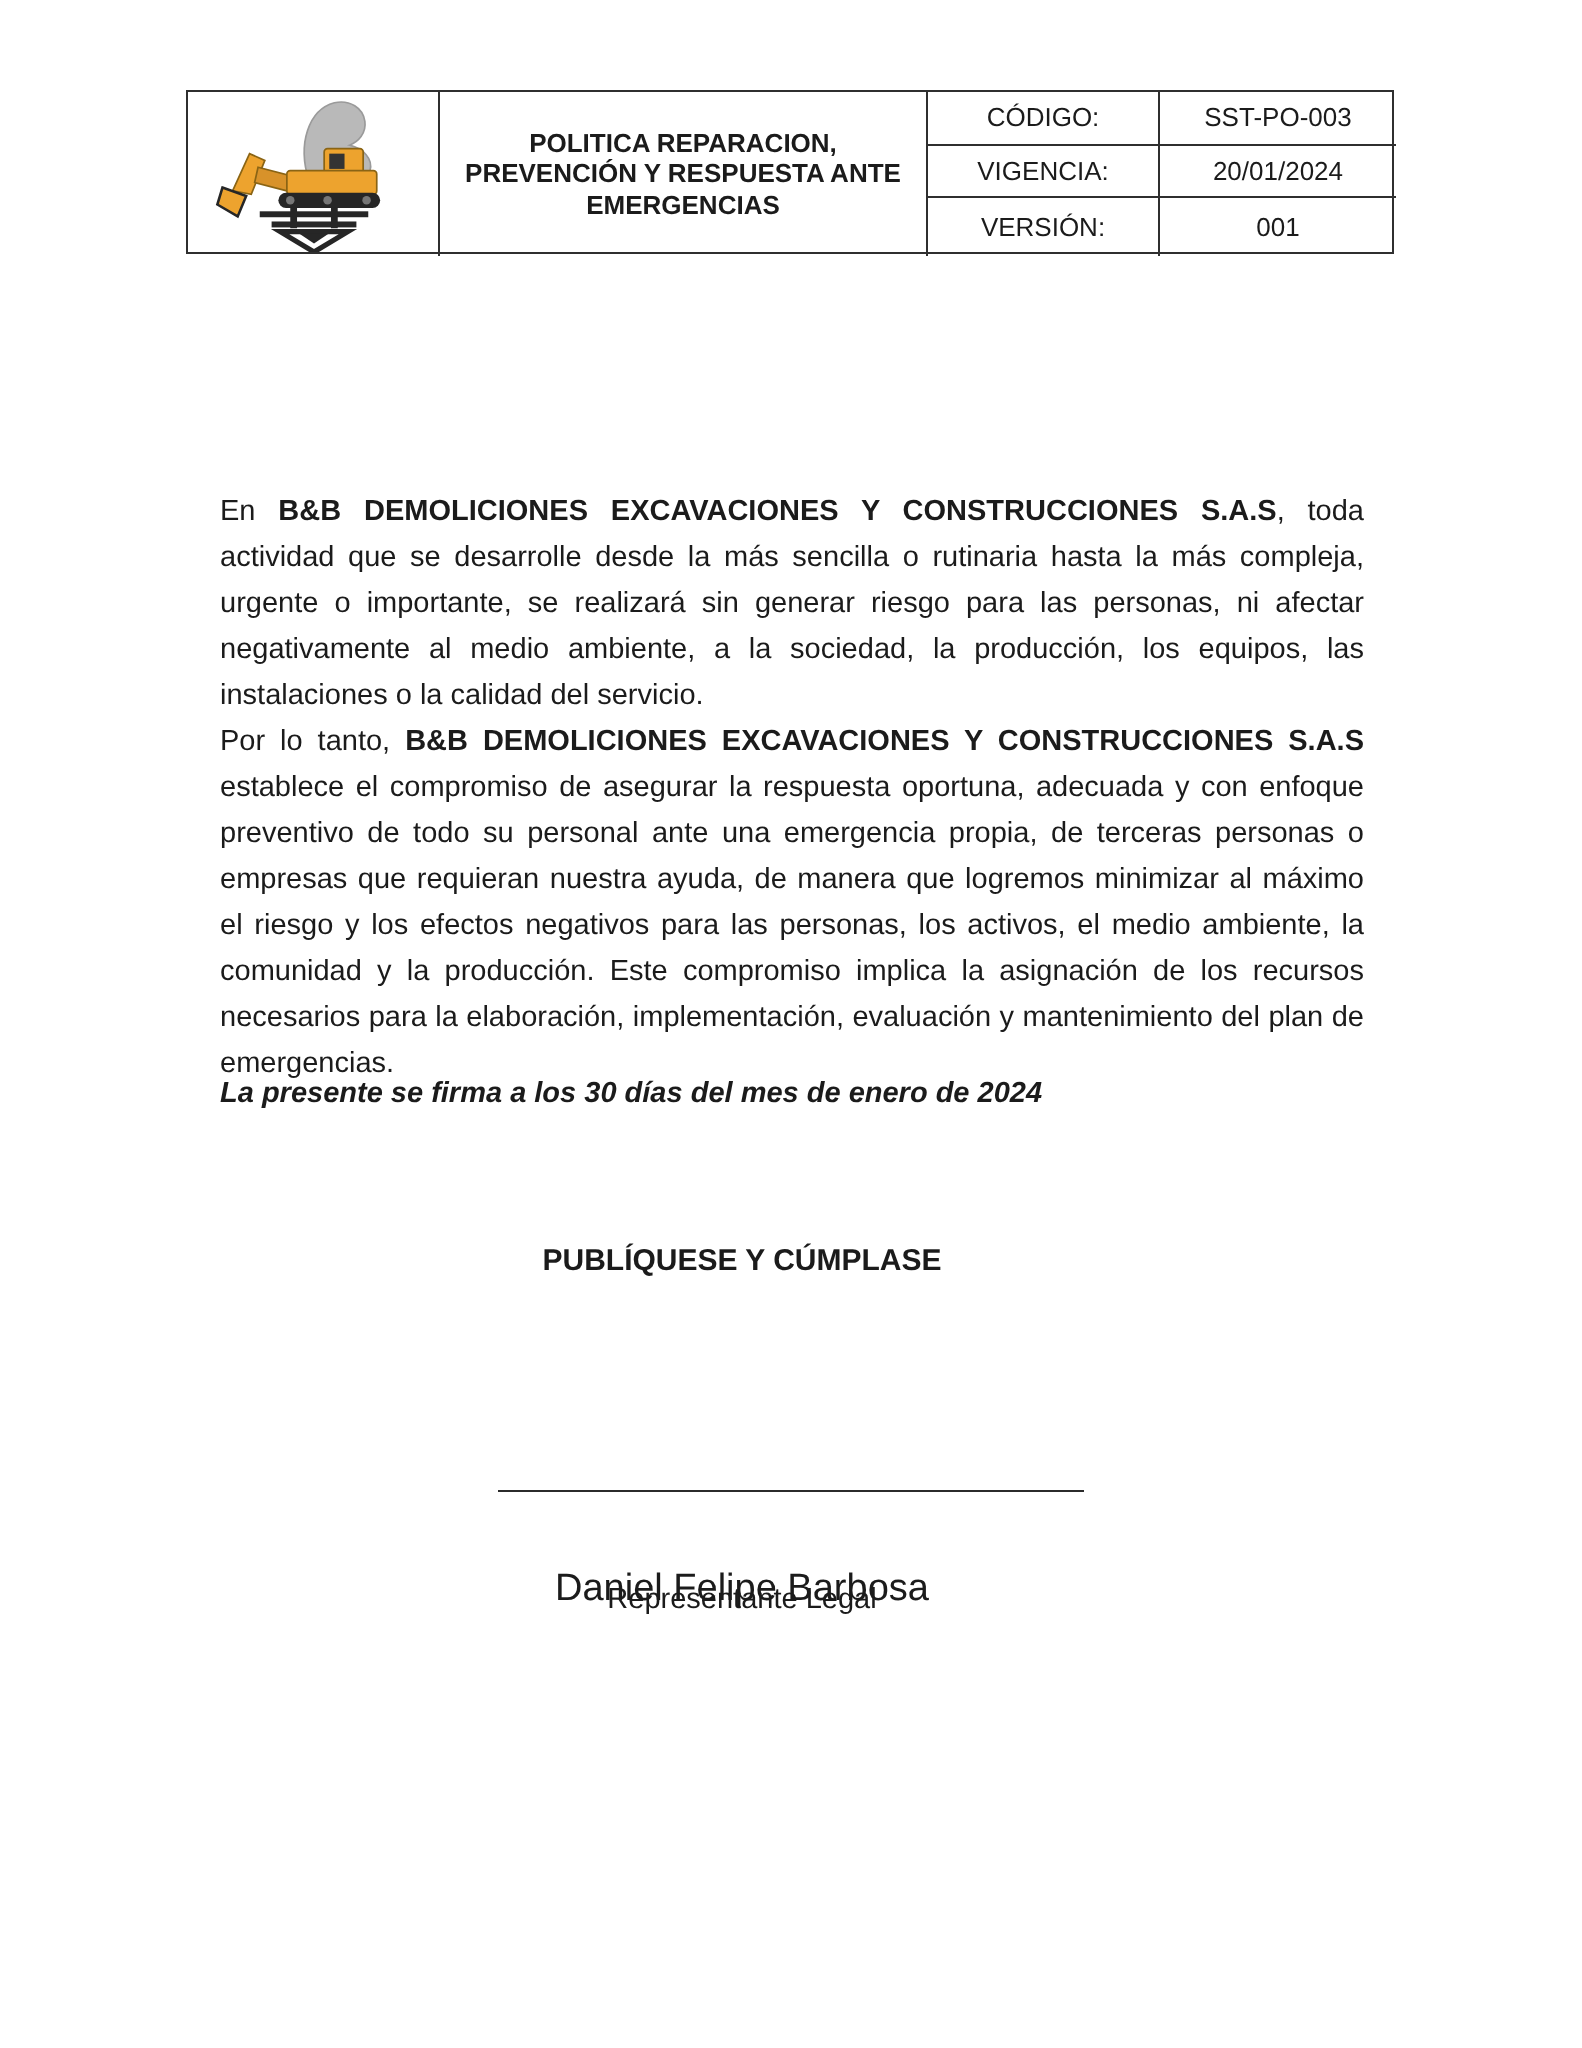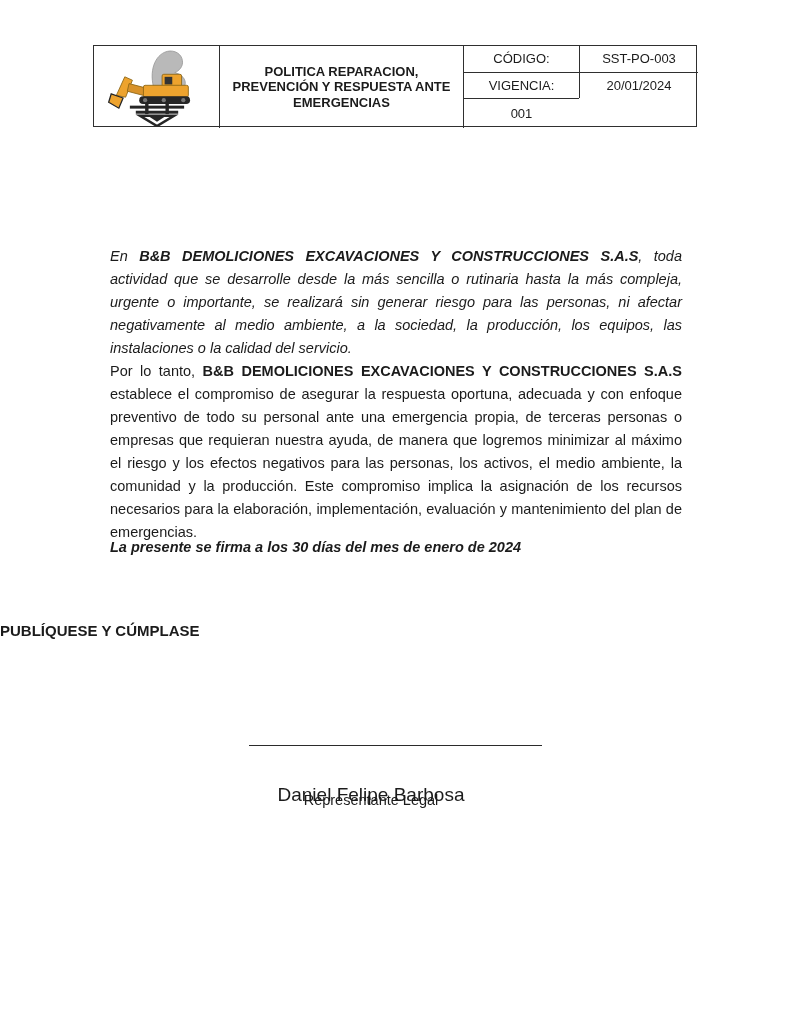--- a/index.html
+++ b/index.html
@@ -76,42 +76,42 @@
 
   .para {
     position: absolute;
     left: 110px;
     width: 572px;
     text-align: justify;
     font-size: 14.5px;
     line-height: 23px;
     margin: 0;
   }
-  .para-1 { top: 245px; font-style: italic; }
+  .para-1 { top: 245px; }
   .para-2 { top: 360px; }
   .seg-bold { font-weight: 700; }
 
   .signing-statement {
     position: absolute;
     left: 110px;
     top: 536px;
     width: 572px;
     font-weight: 700;
     font-size: 14.5px;
     line-height: 23px;
     margin: 0;
     font-style: italic;
   }
 
   .publish-line {
     position: absolute;
     top: 622px;
     left: 0;
     width: 100%;
-    text-align: left;
+    text-align: center;
     font-weight: 700;
     font-size: 15px;
     margin: 0;
   }
 
   
   .signature-line {
     position: absolute;
     top: 745px;
     left: 249px;
@@ -180,20 +180,21 @@
     </div>
 
     <div class="cell title-cell">POLITICA REPARACION, PREVENCIÓN Y RESPUESTA ANTE EMERGENCIAS</div>
 
     <div class="cell row1">CÓDIGO:</div>
     <div class="cell row1">SST-PO-003</div>
 
     <div class="cell">VIGENCIA:</div>
     <div class="cell">20/01/2024</div>
 
+    <div class="cell">VERSIÓN:</div>
     <div class="cell">001</div>
   </div>
 
   <h1 class="doc-title">
   </h1>
 
   <p class="para para-1"><span>En </span><span class="seg-bold">B&amp;B DEMOLICIONES EXCAVACIONES Y CONSTRUCCIONES S.A.S</span><span>, toda actividad que se desarrolle desde la más sencilla o rutinaria hasta la más compleja, urgente o importante, se realizará sin generar riesgo para las personas, ni afectar negativamente al medio ambiente, a la sociedad, la producción, los equipos, las instalaciones o la calidad del servicio.</span></p>
 
   <p class="para para-2"><span>Por lo tanto, </span><span class="seg-bold">B&amp;B DEMOLICIONES EXCAVACIONES Y CONSTRUCCIONES S.A.S</span><span> establece el compromiso de asegurar la respuesta oportuna, adecuada y con enfoque preventivo de todo su personal ante una emergencia propia, de terceras personas o empresas que requieran nuestra ayuda, de manera que logremos minimizar al máximo el riesgo y los efectos negativos para las personas, los activos, el medio ambiente, la comunidad y la producción.  Este compromiso implica la asignación de los recursos necesarios para la elaboración, implementación, evaluación y mantenimiento del plan de emergencias.</span></p>
 

